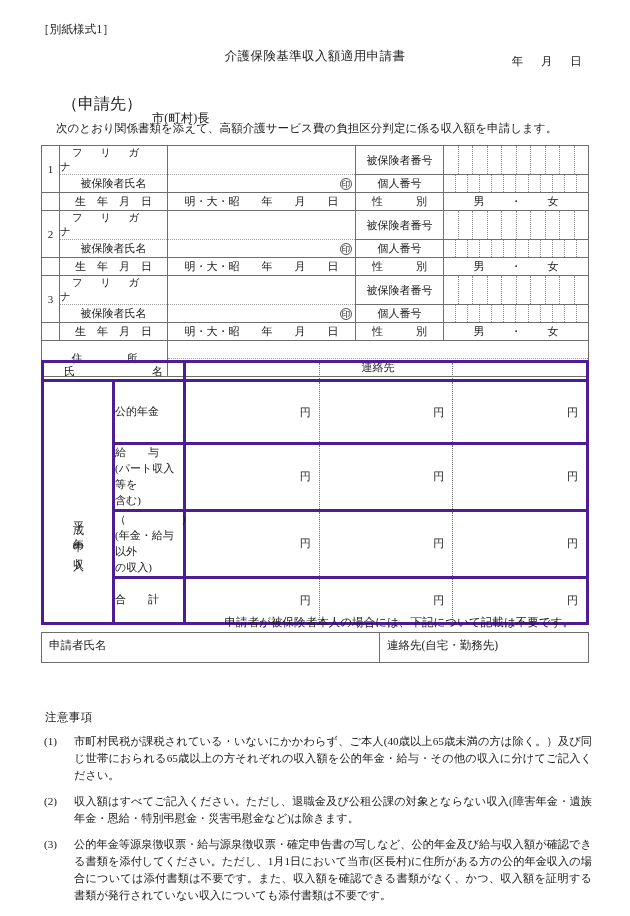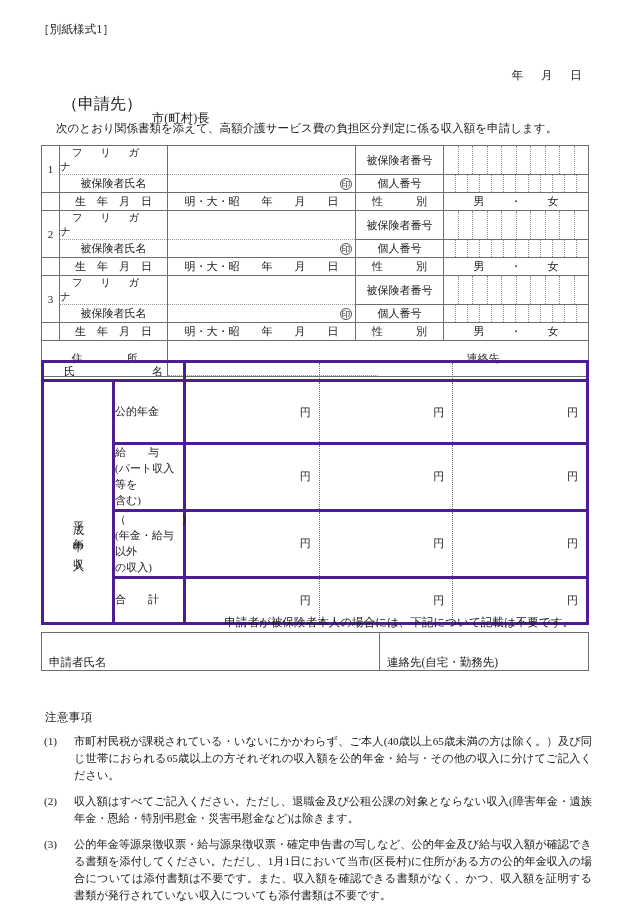--- a/index.html
+++ b/index.html
@@ -20,21 +20,21 @@
   
   .form-code {
     position: absolute; left: 38px; top: 22px;
     font-size: 11.5px; letter-spacing: .2px;
   }
   .doc-title {
     position: absolute; left: 0; top: 48px; width: 630px;
     text-align: center; font-size: 12.5px; letter-spacing: .4px;
   }
   .date-line {
-    position: absolute; right: 48px; top: 68px;
+    position: absolute; right: 48px; top: 54px;
     font-size: 11.5px; letter-spacing: .3px;
   }
   .date-line span { display: inline-block; }
   .date-line .g { width: 26px; }
   .addressee-label {
     position: absolute; left: 62px; top: 94px; font-size: 16px;
   }
   .addressee-value {
     position: absolute; left: 152px; top: 110px;
     font-size: 12px; letter-spacing: .3px;
@@ -123,21 +123,21 @@
   }
 
   
   #tbl-applicant { left: 41px; top: 632px; width: 548px; }
   #tbl-applicant td {
     border: 1px solid #6e6e6e;
     height: 30px;
     font-size: 11.5px;
     padding-left: 7px;
     vertical-align: top;
-    padding-top: 22px;
+    padding-top: 5px;
   }
   .app-l { width: 338px; }
 
   
   .notes-head {
     position: absolute; left: 45px; top: 710px;
     font-size: 11.5px; letter-spacing: .4px;
   }
   .notes-body { position: absolute; left: 44px; top: 733px; width: 548px; }
   .note-item {
@@ -149,20 +149,21 @@
   .note-num { width: 30px; flex: 0 0 30px; }
   .note-txt { flex: 1 1 auto; text-align: justify; }
 </style>
 </head>
 <body>
 
 <div class="page">
 
   <div class="form-code">［別紙様式1］</div>
 
+  <div class="doc-title">介護保険基準収入額適用申請書</div>
 
   <div class="date-line">
     <span class="g">年</span>
     <span class="g">月</span>
     <span>日</span>
   </div>
 
   <div class="addressee-label">（申請先）</div>
   <div class="addressee-value">市(町村)長</div>
   <div class="intro-line">次のとおり関係書類を添えて、高額介護サービス費の負担区分判定に係る収入額を申請します。</div>
@@ -339,21 +340,21 @@
             <div class="gender-row">
               <span>男</span>
               <span>・</span>
               <span>女</span>
             </div>
           </td>
         </tr>
         <tr>
           <td class="ctr" colspan="2" style="height:36px">住　　　　所</td>
           <td colspan="3" style="height:36px;padding:0">
-            <div style="height:100%;display:flex;flex-direction:row;justify-content:center;">
+            <div style="height:100%;display:flex;flex-direction:column;justify-content:center;">
               <div style="flex:1 1 0;border-bottom:1px dotted #9a9a9a;"></div>
               <div style="flex:1 1 0;display:flex;align-items:center;justify-content:center;font-size:11px;">連絡先</div>
             </div>
           </td>
         </tr>
       </tbody>
   </table>
 
   <table class="tbl" id="tbl-income">
     <tbody id="income-body">

